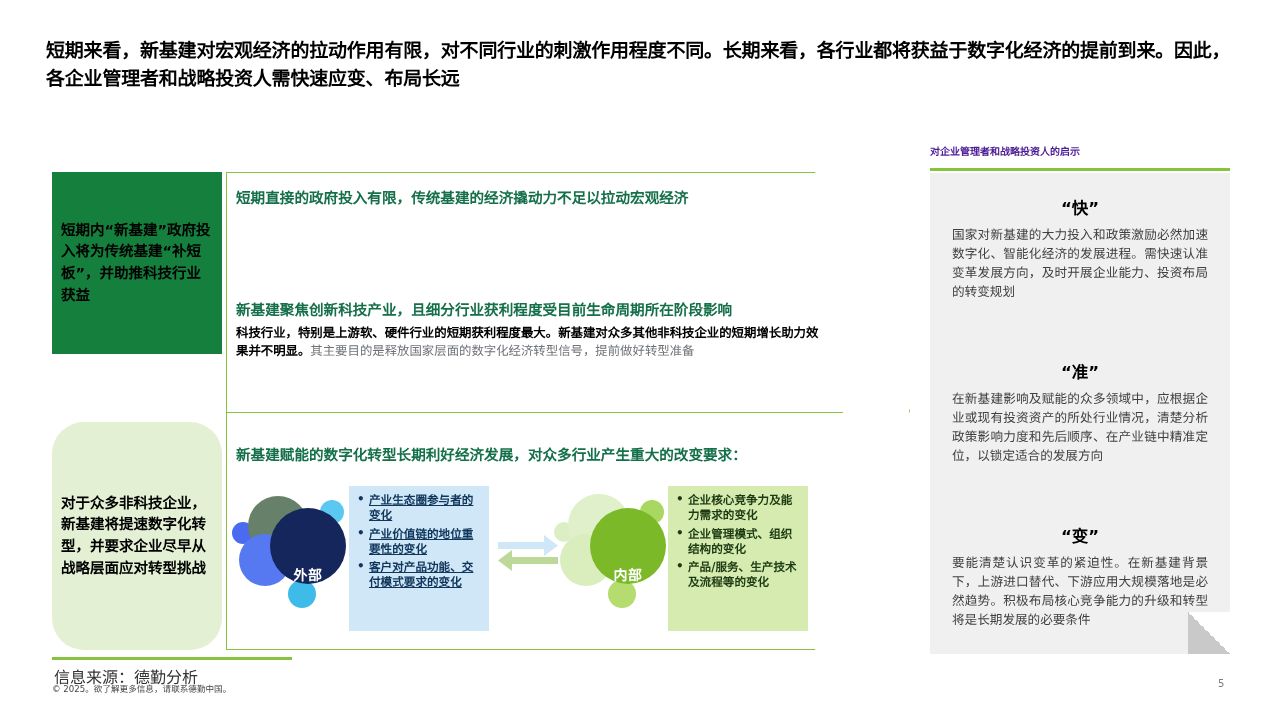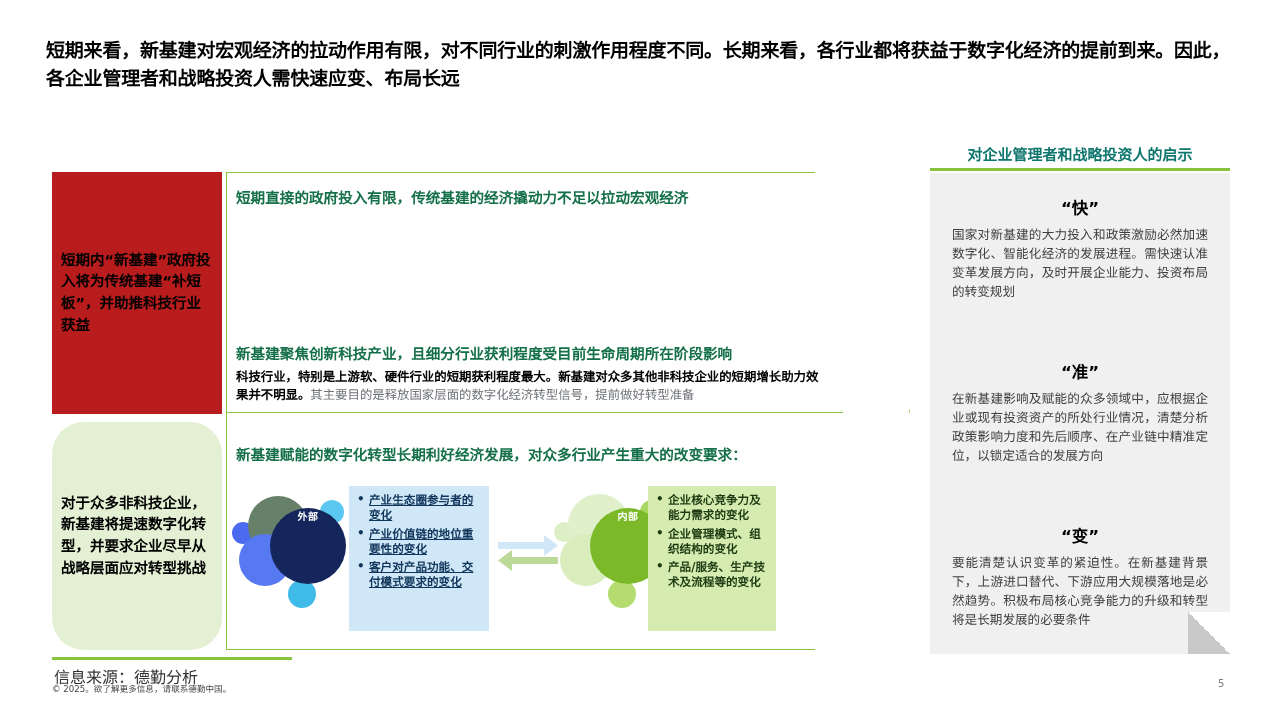--- a/index.html
+++ b/index.html
@@ -38,22 +38,22 @@
     padding: 10px 9px;
     font-size: 14.5px;
     font-weight: bold;
     line-height: 1.5;
     color: #000;
     display: flex;
     align-items: center;
   }
   .label-box-top {
     top: 172px;
-    height: 242px;
-    background: #b91c1c;
+    height: 182px;
+    background: #15803d;
   }
   .label-box-bottom {
     top: 422px;
     height: 228px;
     background: #e4f0d4;
     border-radius: 32px;
   }
 
   
   .chevron {
@@ -91,30 +91,30 @@
     margin-bottom: 4px;
   }
   .blk-text {
     font-size: 12.4px;
     line-height: 1.42;
     color: #6f7378;
   }
   .blk-text b { color: #000000; font-weight: bold; }
 
   #block1 { top: 188px; }
-  #block2 { top: 300px; margin-top: 44px; }
+  #block2 { top: 300px; }
   #block3 { top: 445px; }
 
   
   .diagram { position: absolute; left: 232px; top: 486px; width: 600px; height: 145px; }
   .circle { position: absolute; border-radius: 50%; }
   .hub {
     position: absolute; border-radius: 50%;
-    display: flex; align-items: flex-start; justify-content: center;
-    color: #ffffff; font-weight: bold; font-size: 10px;
+    display: flex; align-items: flex-end; justify-content: center;
+    color: #ffffff; font-weight: bold; font-size: 14px;
     letter-spacing: 0.5px;
   }
   .bullet-box {
     position: absolute;
     box-sizing: border-box;
     padding: 7px 8px 7px 6px;
     font-size: 11.6px;
     font-weight: bold;
     line-height: 1.32;
     color: #1e3a1e;
@@ -132,24 +132,24 @@
   }
 
   .xarrow { position: absolute; }
 
   
   .right-title {
     position: absolute;
     left: 930px;
     top: 143px;
     width: 300px;
-    text-align: center;
-    font-size: 15px;
-    font-weight: bold;
-    color: #0f766e;
+    text-align: left;
+    font-size: 10px;
+    font-weight: bold;
+    color: #4c1d95;
   }
   .right-rule {
     position: absolute;
     left: 930px;
     top: 168px;
     width: 300px;
     height: 3px;
     background: #86c440;
   }
   .right-panel {
@@ -271,21 +271,21 @@
 
   <span class="circle" style="left:322px; top:36px; width:20px; height:20px; background:#dcefc4;"></span>
   <span class="circle" style="left:336px; top:8px; width:62px; height:62px; background:#e0f0cb;"></span>
   <span class="circle" style="left:328px; top:48px; width:52px; height:52px; background:#d9edbd;"></span>
   <span class="circle" style="left:408px; top:14px; width:24px; height:24px; background:#a8d762;"></span>
   <span class="circle" style="left:376px; top:94px; width:28px; height:28px; background:#b4dc6e;"></span>
   <div class="hub" style="left:358px; top:22px; width:76px; height:76px; background:#7cb928;">
     <span>内部</span>
   </div>
 
-  <div class="bullet-box green" style="left:416px; top:0px; width:128px; height:145px;">
+  <div class="bullet-box green" style="left:436px; top:0px; width:140px; height:145px;">
     <ul>
       <li>企业核心竞争力及能力需求的变化</li>
       <li>企业管理模式、组织结构的变化</li>
       <li>产品/服务、生产技术及流程等的变化</li>
     </ul>
   </div>
 </div>
 
 <div class="right-title">对企业管理者和战略投资人的启示</div>
 <div class="right-rule"></div>

